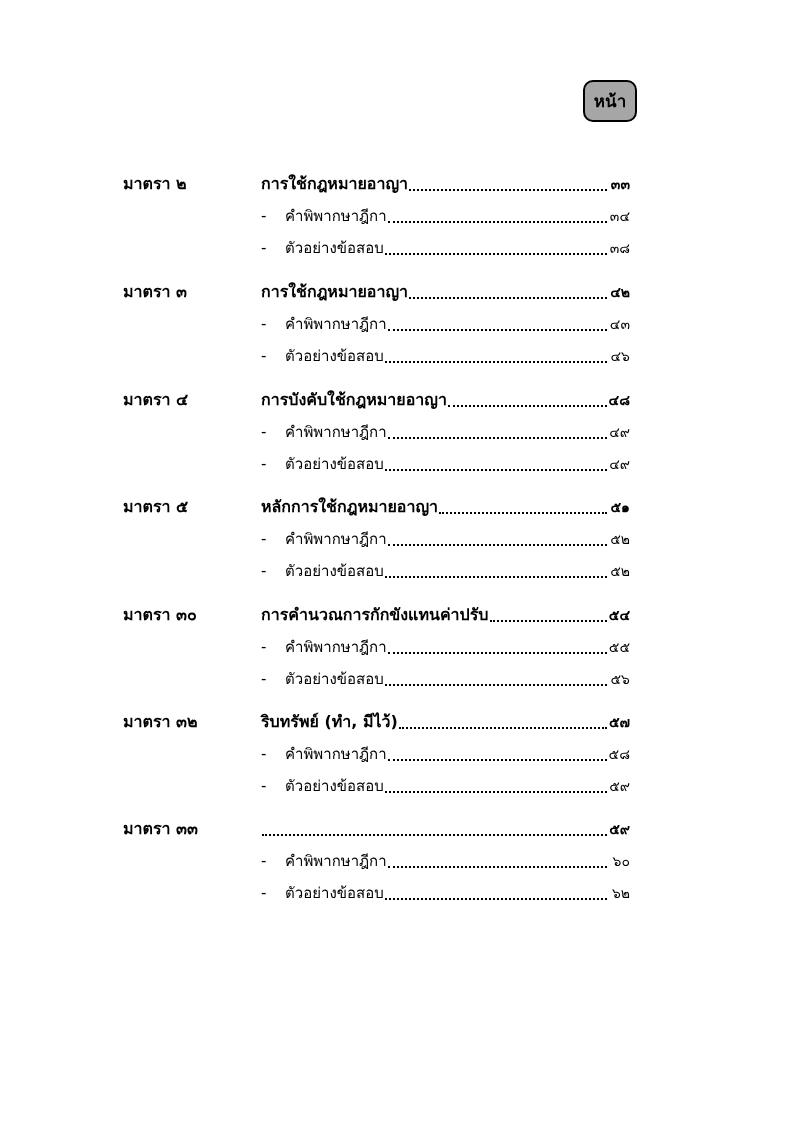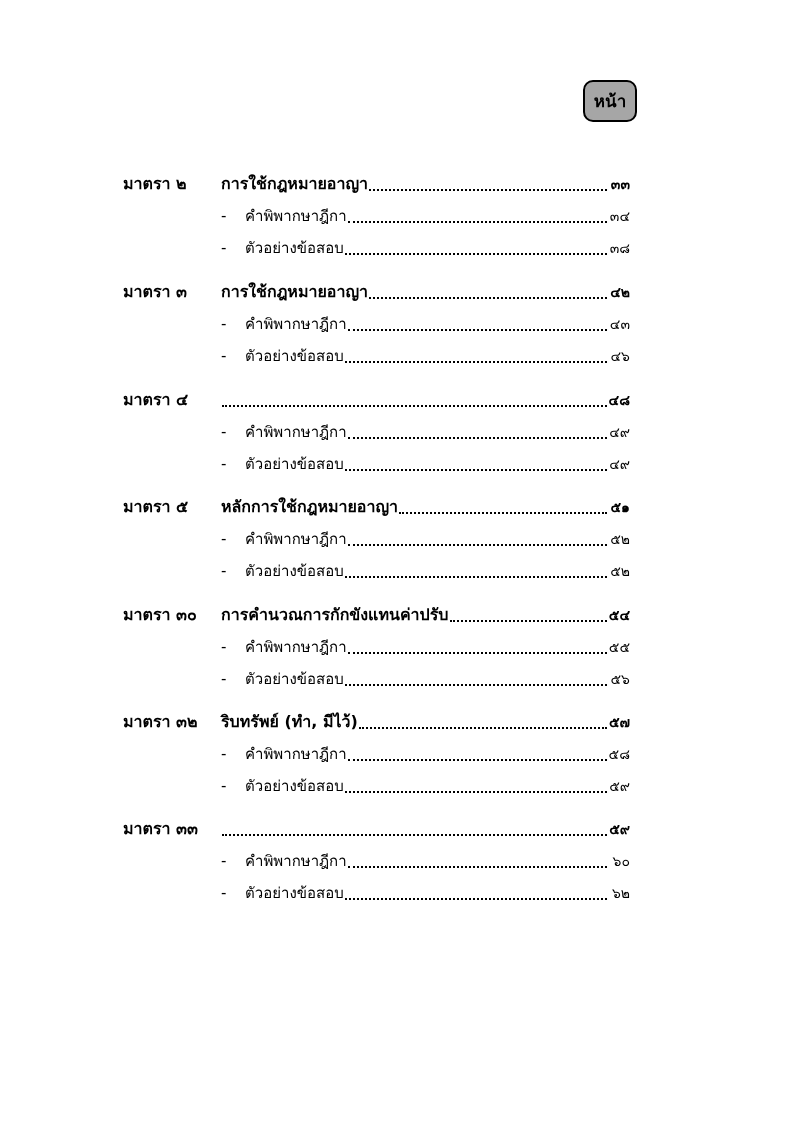--- a/index.html
+++ b/index.html
@@ -59,20 +59,21 @@
       line-height: 20px;
     }
     .entry {
       position: absolute;
       top: 0;
       right: 164px;
       display: flex;
       align-items: flex-end;
       height: 20px;
       line-height: 20px;
+      margin-left: 40px;
     }
     .entry.main {
       left: 221px;
     }
     .entry.sub {
       left: 221px;
     }
     .bullet {
       display: inline-block;
       width: 24px;
@@ -163,20 +164,21 @@
         <span class="leader"></span>
         <span class="page-num">๔๖</span>
       </div>
     </div>
   </div>
 
   <div class="section" style="top:390px">
     <div class="row" style="top:0">
       <span class="section-label">มาตรา ๔</span>
       <div class="entry main">
+        <span class="entry-title">การบังคับใช้กฎหมายอาญา</span>
         <span class="leader"></span>
         <span class="page-num">๔๘</span>
       </div>
     </div>
     <div class="row" style="top:32px">
       <div class="entry sub">
         <span class="bullet">-</span>
         <span class="entry-title">คำพิพากษาฎีกา</span>
         <span class="leader"></span>
         <span class="page-num">๔๙</span>

